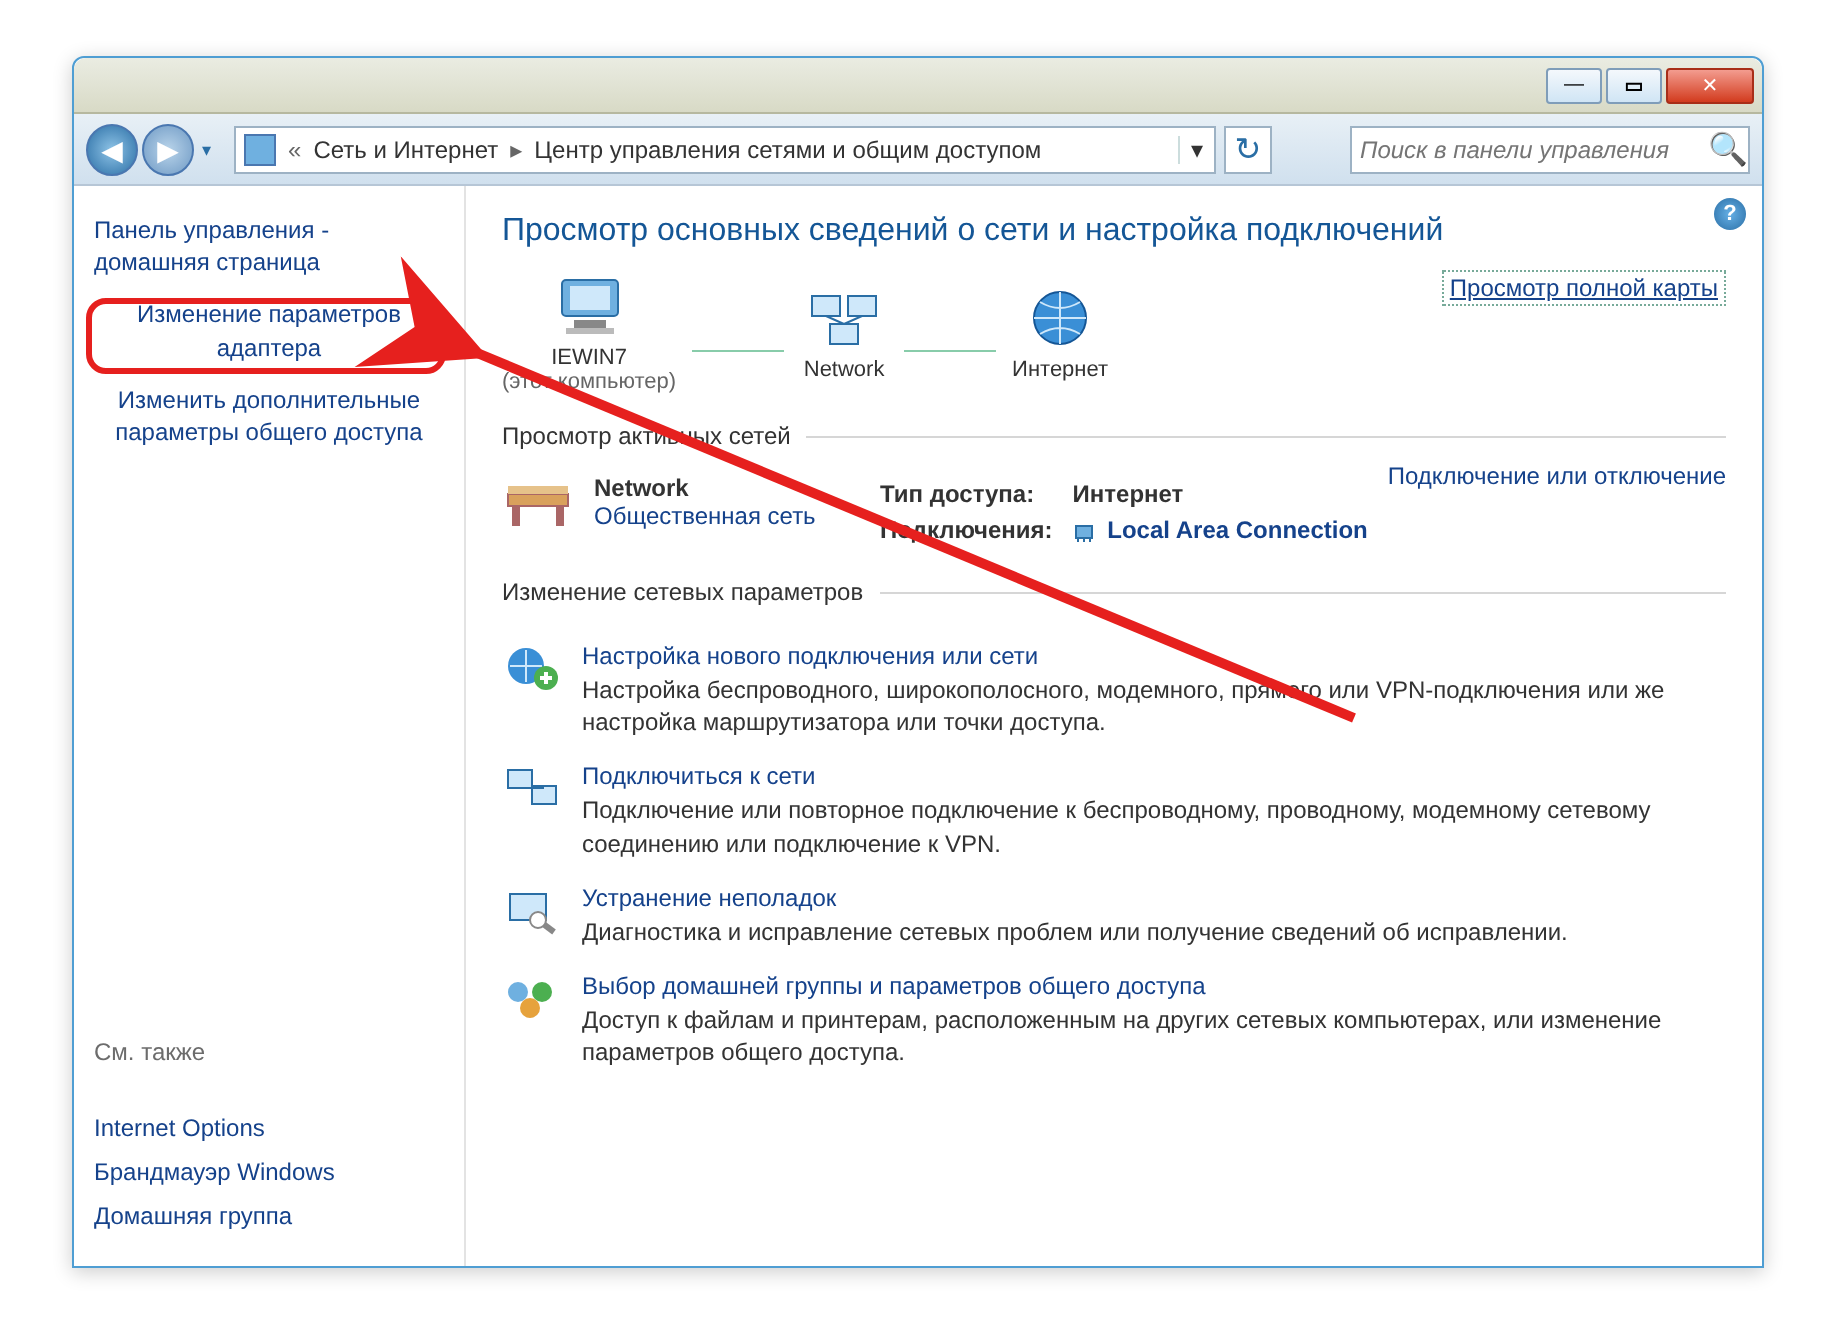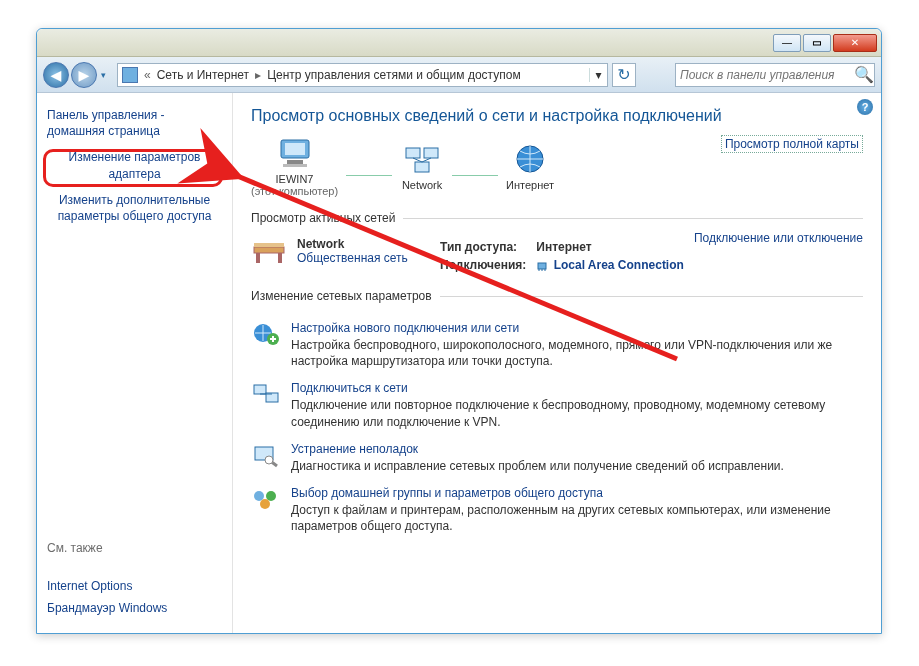--- a/index.html
+++ b/index.html
@@ -59,21 +59,21 @@
 .helpbtn { position:absolute; top:6px; right:8px; width:16px; height:16px; border-radius:50%;
   background:radial-gradient(#66b0e6,#2a6ea5); color:#fff; font-size:11px; font-weight:bold;
   display:flex; align-items:center; justify-content:center; cursor:pointer;}
 h1.pagetitle { color:#145696; font-size:16px; font-weight:normal; margin-bottom:10px;}
 .maprow { display:flex; align-items:flex-start; justify-content:space-between;}
 .mapcenter { display:flex; align-items:center; gap:8px;}
 .mapitem { text-align:center; font-size:11px; color:#333;}
 .mapitem .ic { width:44px; height:36px; margin:0 auto 2px; display:flex; align-items:center; justify-content:center;}
 .dashline { width:46px; border-top:1px solid #8ca; border-top-style:solid; height:0; margin-top:18px;}
 .mapitem .sub { color:#666;}
-.fullmap { color:#15428b; font-size:12px; border:1px dotted #7a9; padding:1px 3px; cursor:pointer;}
+.fullmap { color:#15428b; font-size:12px; border:1px dotted #7a9; padding:1px 3px; cursor:pointer;text-decoration:underline;}
 
 fieldset.sect { border:0; border-top:1px solid #d6d6d6; margin-top:14px; padding-top:6px;}
 fieldset.sect legend { padding-right:8px; font-size:12px; color:#333;}
 .sect .rightlink { float:right; color:#15428b; font-size:12px; cursor:pointer;}
 
 .netrow { display:flex; align-items:flex-start; gap:10px; margin-top:6px;}
 .neticon { width:36px; height:30px;}
 .netinfo { font-size:12px;}
 .netinfo .name { font-weight:bold; color:#333;}
 .netinfo .type { color:#15428b; cursor:pointer;}
@@ -133,20 +133,21 @@
 
     <div class="sidebar">
       <div class="cphome">Панель управления - домашняя страница</div>
       <div class="navlink">Изменение параметров адаптера</div>
       <div class="navlink">Изменить дополнительные параметры общего доступа</div>
       <div class="highlight-box"></div>
       <div class="spacer"></div>
       <div class="seealso-hdr">См. также</div>
       <div class="seelink">Internet Options</div>
       <div class="seelink">Брандмауэр Windows</div>
+      <div class="seelink">Домашняя группа</div>
     </div>
 
     <div class="main">
       <div class="helpbtn">?</div>
 
       <h1 class="pagetitle">Просмотр основных сведений о сети и настройка подключений</h1>
 
       <div class="maprow">
         <div class="mapcenter">
           <div class="mapitem">

